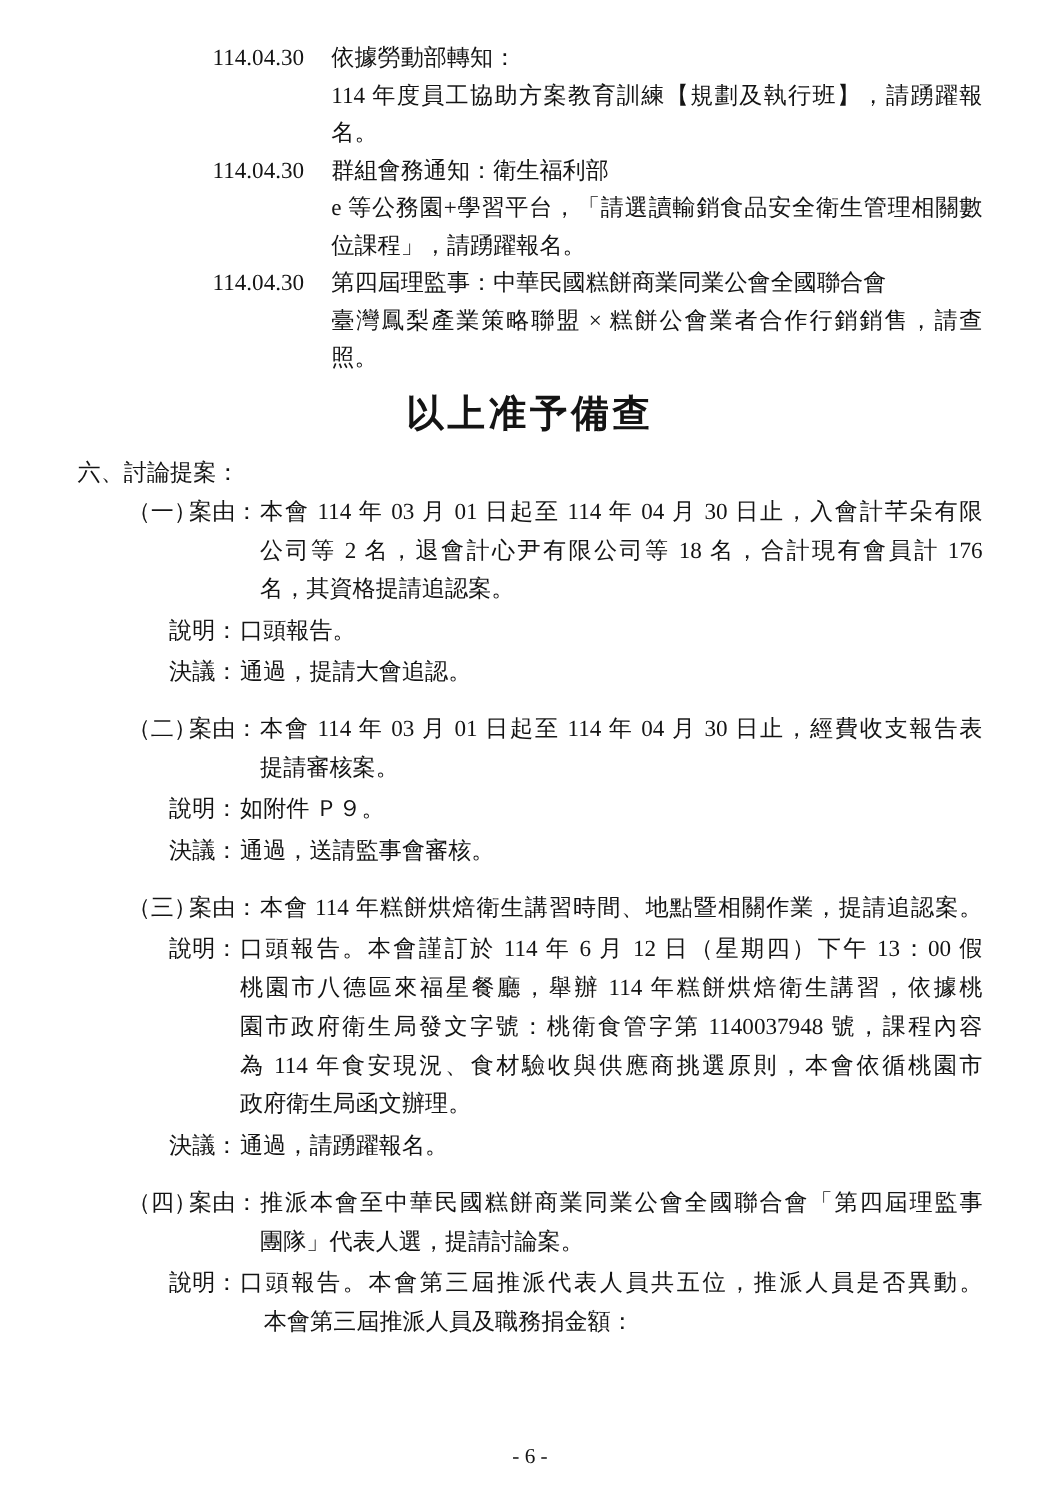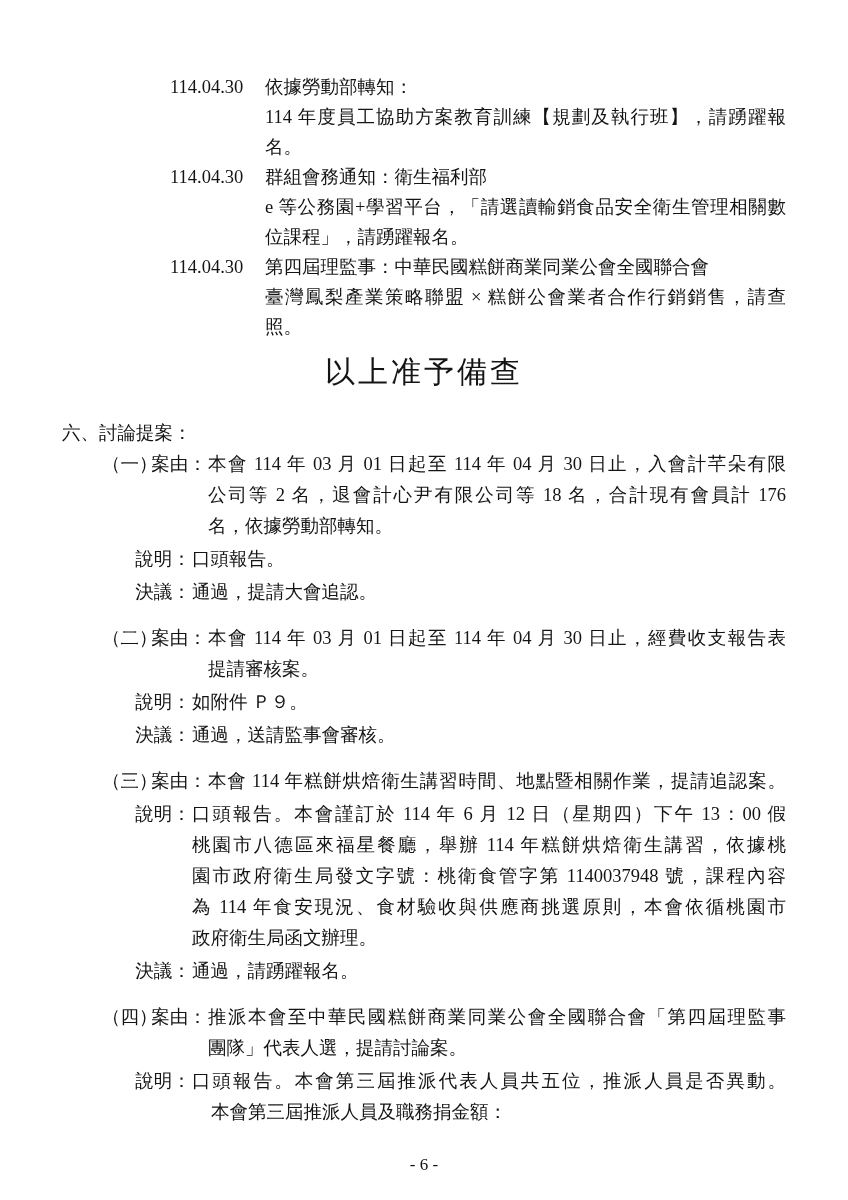--- a/index.html
+++ b/index.html
@@ -6,42 +6,42 @@
   .page {
     position: relative;
     width: 848px;
     height: 1200px;
     background: #ffffff;
     color: #141414;
     font-family: "Liberation Serif", "DejaVu Serif", serif;
     font-size: 18.5px;
     line-height: 30px;
     box-sizing: border-box;
-    padding: 72px 62px 0 62px;
+    padding: 32px 62px 0 62px;
     overflow: hidden;
   }
 
   
   .report-list { margin-left: 108px; }
   .report-item { display: flex; }
   .r-date { width: 95px; flex: none; }
   .r-body { flex: 1; min-width: 0; }
 
   
   .f { text-align: justify; text-align-last: justify; }
   .ind { padding-left: 19px; }
 
   
   .approval {
     font-size: 30px;
     line-height: 44px;
-    font-weight: normal;
+    font-weight: bold;
     text-align: center;
     letter-spacing: 3px;
-    margin: 8px 0 24px 0;
+    margin: 8px 0 10px 0;
   }
 
   
   .discussion { line-height: 31px; }
   .proposal { margin-left: 40px; }
   .proposal.gap { margin-top: 15px; }
   .p-case { display: flex; }
   .p-num { width: 48px; flex: none; }
   .p-label, .s-label { width: 58px; flex: none; text-align: center; }
   .p-body, .s-body { flex: 1; min-width: 0; }
@@ -98,21 +98,21 @@
   <div class="discussion">
     <div class="section-title">六、討論提案：</div>
 
     <div class="proposal">
       <div class="p-case">
         <span class="p-num">（一）</span>
         <span class="p-label">案由：</span>
         <div class="p-body">
           <div class="f">本會 114 年 03 月 01 日起至 114 年 04 月 30 日止，入會計芊朵有限</div>
           <div class="f">公司等 2 名，退會計心尹有限公司等 18 名，合計現有會員計 176</div>
-          <div>名，依據勞動部轉知。</div>
+          <div>名，其資格提請追認案。</div>
         </div>
       </div>
       <div class="p-sub">
         <span class="s-label">說明：</span>
         <div class="s-body">
           <div>口頭報告。</div>
         </div>
       </div>
       <div class="p-sub">
         <span class="s-label">決議：</span>

